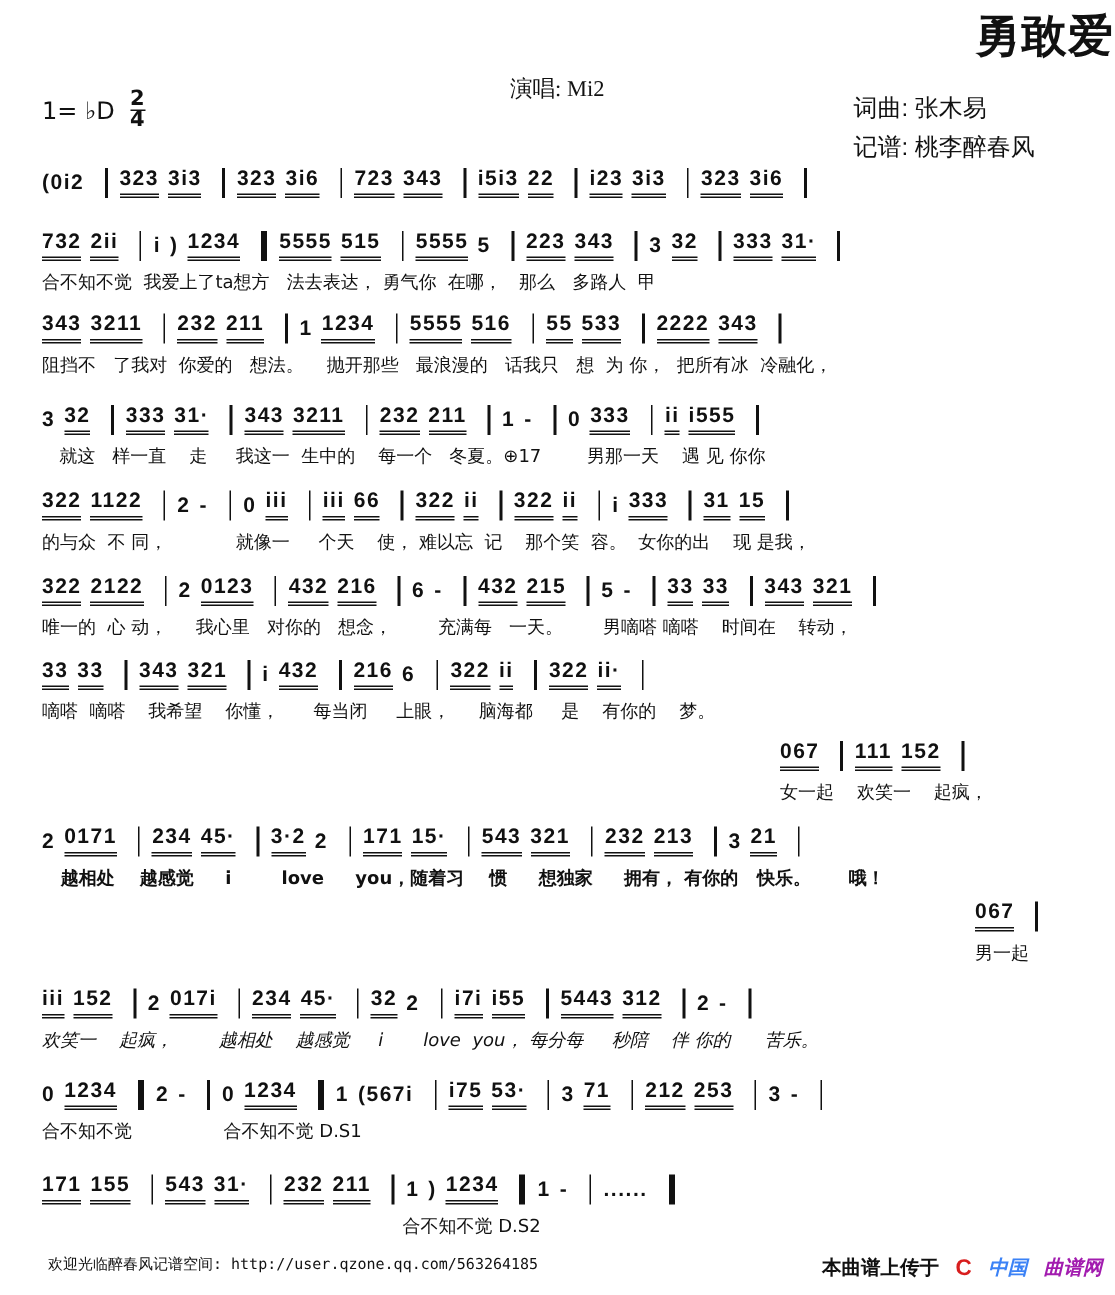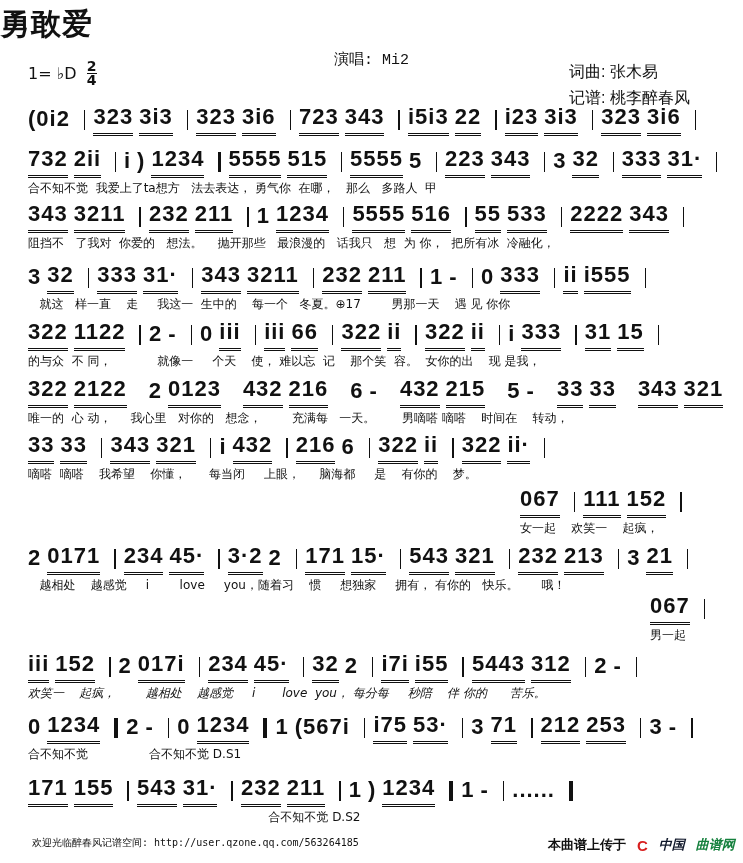--- a/index.html
+++ b/index.html
@@ -1,33 +1,33 @@
 <!DOCTYPE html>
 <html><head>
 <meta charset="utf-8">
 <style>
   html,body{margin:0;padding:0;background:#fff;}
   body{width:743px;height:863px;position:relative;overflow:hidden;font-family:"Liberation Sans",sans-serif;color:#111;}
   .abs{position:absolute;}
-  .title{left:0;width:743px;top:4px;text-align:left;font-family:"DejaVu Serif",serif;font-weight:bold;font-size:30px;letter-spacing:1px;}
-  .singer{left:0;width:743px;top:50px;text-align:center;font-family:Liberation Mono, monospace;font-size:15px;}
+  .title{left:0;width:743px;top:4px;text-align:right;font-family:"DejaVu Serif",serif;font-weight:bold;font-size:30px;letter-spacing:1px;}
+  .singer{left:0;width:743px;top:50px;text-align:center;font-family:Liberation Serif, serif;font-size:15px;}
   .key{left:28px;top:60px;font-size:16px;font-family:"DejaVu Sans",sans-serif;display:flex;align-items:center;gap:10px;}
   .frac{display:inline-flex;flex-direction:column;align-items:center;font-size:14px;line-height:13px;font-weight:bold;}
   .frac .bar{width:10px;border-top:1.5px solid #111;}
   .credit{left:569px;font-size:16px;font-family:Liberation Sans, sans-serif;}
-  .row{position:absolute;left:28px;right:18px;height:24px;display:flex;align-items:center;font-weight:bold;font-size:22px;font-family:"Liberation Sans",sans-serif;letter-spacing:1px;}
+  .row{position:absolute;left:28px;right:18px;height:24px;display:flex;align-items:flex-end;font-weight:bold;font-size:14px;font-family:"Liberation Sans",sans-serif;letter-spacing:1px;}
   .seg{display:inline-block;white-space:pre;padding-bottom:3px;border-bottom:3px double #111;margin-right:6px;}
   .seg.plain{border-bottom:none;}
   .bl{display:inline-block;width:1.5px;height:20px;background:#111;margin:0 8px;}
   .lyr{position:absolute;left:28px;right:18px;font-size:12px;font-family:"DejaVu Sans",sans-serif;white-space:pre;}
   .footer-left{left:32px;top:836px;font-size:10px;font-family:"DejaVu Sans Mono",monospace;}
   .footer-right{left:548px;top:836px;font-size:13px;font-weight:bold;display:flex;gap:11px;align-items:center;}
   .logo-c{color:#d81e1e;font-weight:bold;font-size:15px;}
-  .logo-zh{color:#0f172a;font-style:italic;font-weight:bold;}
-  .logo-zh2{color:#15803d;font-style:italic;font-weight:bold;}
+  .logo-zh{color:#3b82f6;font-style:italic;font-weight:bold;}
+  .logo-zh2{color:#a21caf;font-style:italic;font-weight:bold;}
 </style>
 </head>
 <body>
 
 <div class="abs title">勇敢爱</div>
 <div class="abs singer">演唱: Mi2</div>
 <div class="abs key">
   <span>1= ♭D</span>
   <span class="frac">
     <span>2</span>
@@ -230,21 +230,21 @@
       <span class="seg">543</span>
       <span class="seg">321</span>
       <span class="bl"></span>
       <span class="seg">232</span>
       <span class="seg">213</span>
       <span class="bl"></span>
       <span class="seg plain">3</span>
       <span class="seg">21</span>
       <span class="bl"></span>
     </div>
-    <div class="lyr" style="top: 577px;">   越相处    越感觉     i        love     you，随着习    惯     想独家     拥有， 有你的   快乐。      哦！</div>
+    <div class="lyr" style="top: 577px; font-weight: bold;">   越相处    越感觉     i        love     you，随着习    惯     想独家     拥有， 有你的   快乐。      哦！</div>
     <div class="row" style="top: 597px; left: 650px;">
       <span class="seg">067</span>
       <span class="bl"></span>
     </div>
     <div class="lyr" style="top: 627px; left: 650px;">男一起</div>
     <div class="row" style="top: 655px;">
       <span class="seg">iii</span>
       <span class="seg">152</span>
       <span class="bl"></span>
       <span class="seg plain">2</span>

